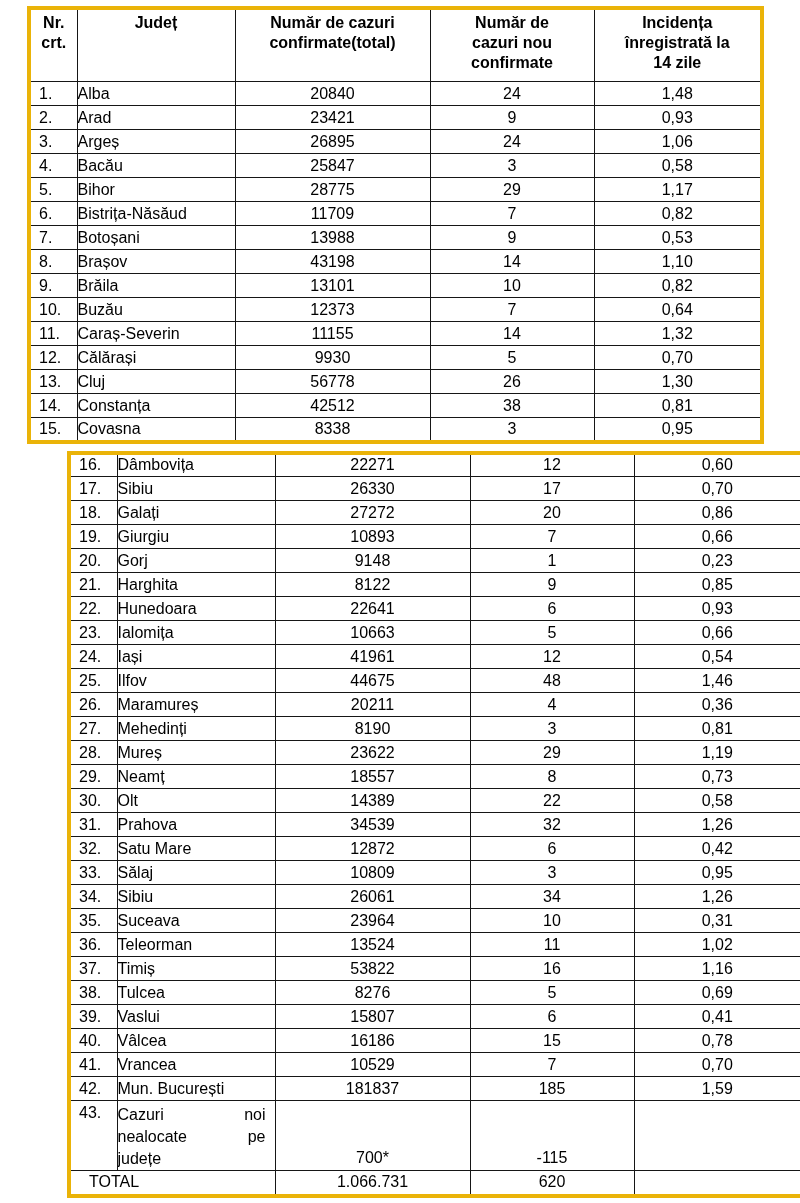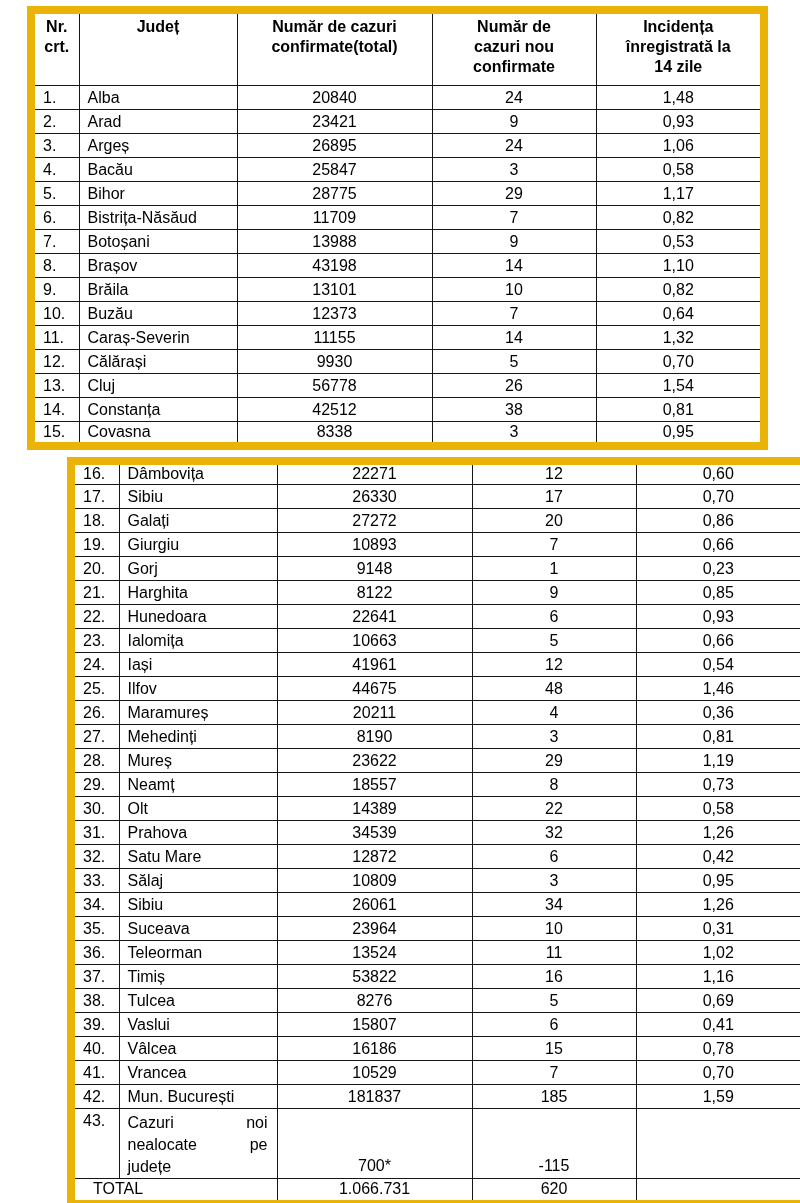--- a/index.html
+++ b/index.html
@@ -20,21 +20,21 @@
   .table-wrap {
     position: absolute;
     left: 27px;
     top: 6px;
     width: 737px;
   }
   table.data-table {
     border-collapse: collapse;
     table-layout: fixed;
     width: 735px;
-    border: 8px solid #eab308;
+    border: 4px solid #eab308;
     font-size: 16px;
   }
   table.data-table + table.data-table {
     margin-top: 7px;
     margin-left: 40px;
   }
   .data-table td, .data-table th {
     border: 1px solid #161616;
     overflow: hidden;
     padding: 0;
@@ -50,21 +50,21 @@
   }
   .data-table tr.data-row {
     height: 24px;
   }
   td.c-nr {
     text-align: left;
     padding-left: 8px;
   }
   td.c-judet {
     text-align: left;
-    padding-left: 8px;
+    padding-left: 0;
   }
   td.c-num {
     text-align: center;
   }
   tr.row-43 {
     height: 70px;
   }
   tr.row-43 td {
     vertical-align: top;
     padding-top: 3px;
@@ -202,21 +202,21 @@
     <td class="c-judet">Călărași</td>
     <td class="c-num">9930</td>
     <td class="c-num">5</td>
     <td class="c-num">0,70</td>
   </tr>
           <tr class="data-row">
     <td class="c-nr">13.</td>
     <td class="c-judet">Cluj</td>
     <td class="c-num">56778</td>
     <td class="c-num">26</td>
-    <td class="c-num">1,54</td>
+    <td class="c-num">1,30</td>
   </tr>
           <tr class="data-row">
     <td class="c-nr">14.</td>
     <td class="c-judet">Constanța</td>
     <td class="c-num">42512</td>
     <td class="c-num">38</td>
     <td class="c-num">0,81</td>
   </tr>
           <tr class="data-row">
     <td class="c-nr">15.</td>

